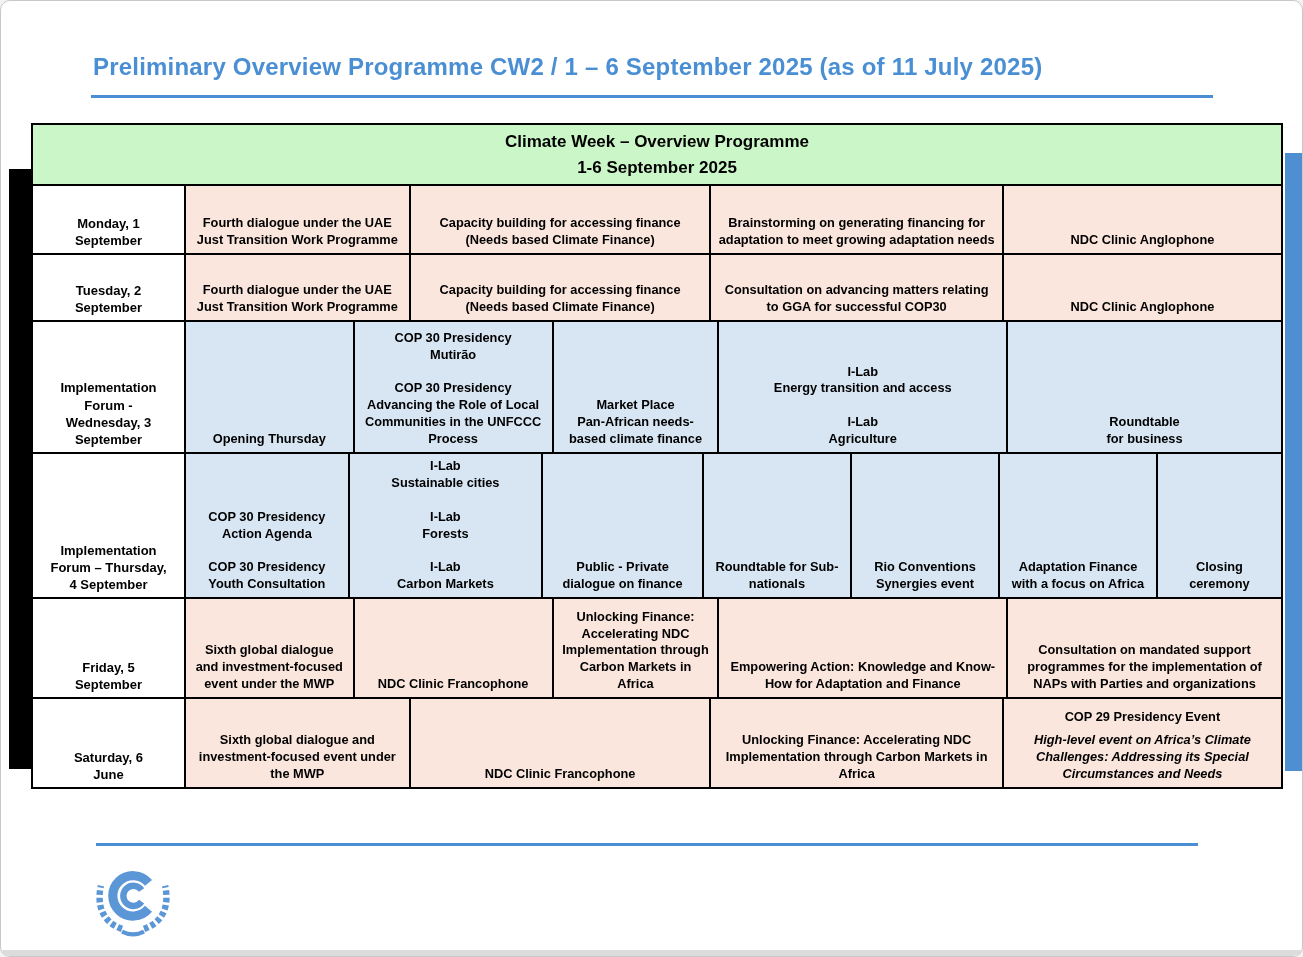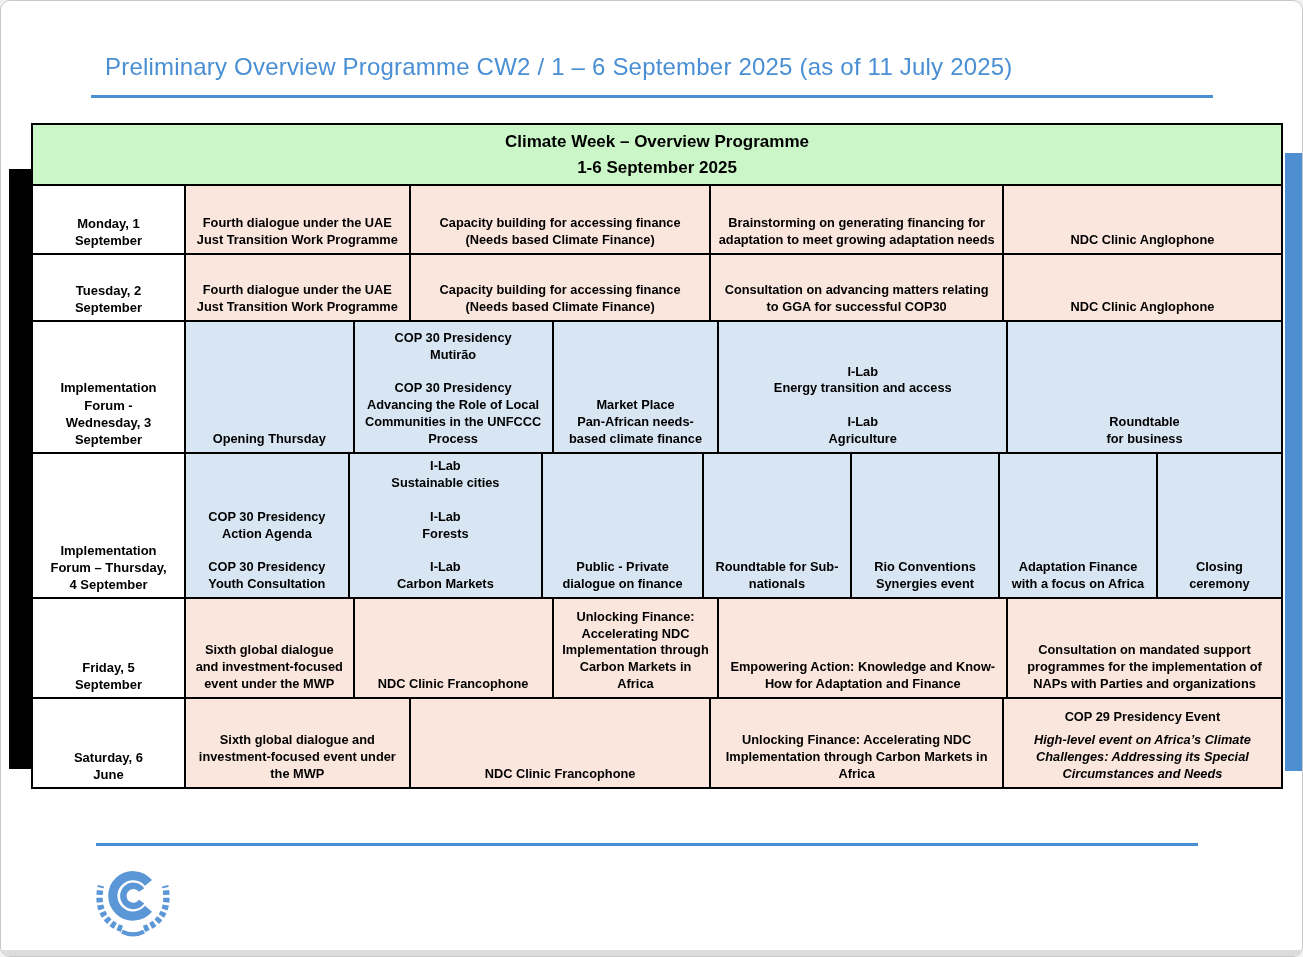--- a/index.html
+++ b/index.html
@@ -7,22 +7,22 @@
     position:relative;
     width:1303px;height:957px;
     background:#ffffff;
     border:1px solid #c8c8c8;
     border-radius:10px;
     overflow:hidden;
     font-family:"Liberation Sans", sans-serif;
     box-sizing:border-box;
   }
   .page-title{
-    position:absolute;left:104px;top:52px;
-    font-size:24px;font-weight:normal;
+    position:absolute;left:92px;top:52px;
+    font-size:24px;font-weight:bold;
     color:var(--accent-blue,#4a8fd4);
     letter-spacing:0.2px;
   }
   .title-underline{
     position:absolute;left:90px;top:94px;width:1122px;height:3px;
     background:var(--accent-blue,#4a8fd4);
   }
   .left-bar{
     position:absolute;left:8px;top:168px;width:22px;height:600px;
     background:var(--black-bar,#000);

